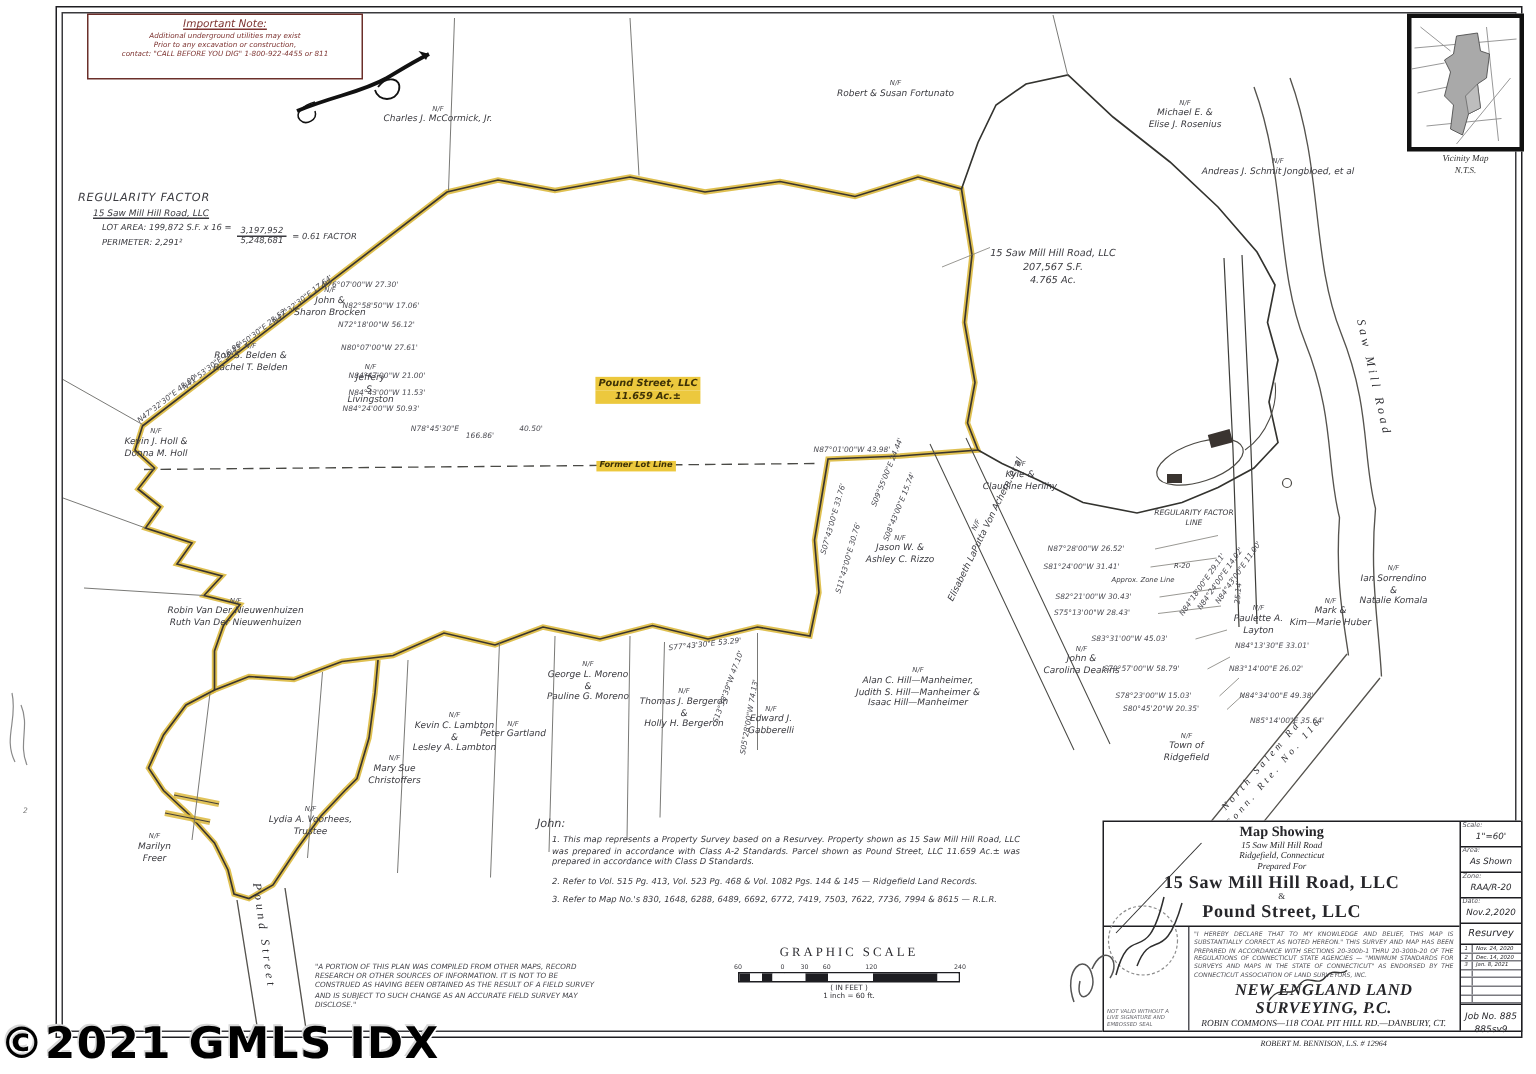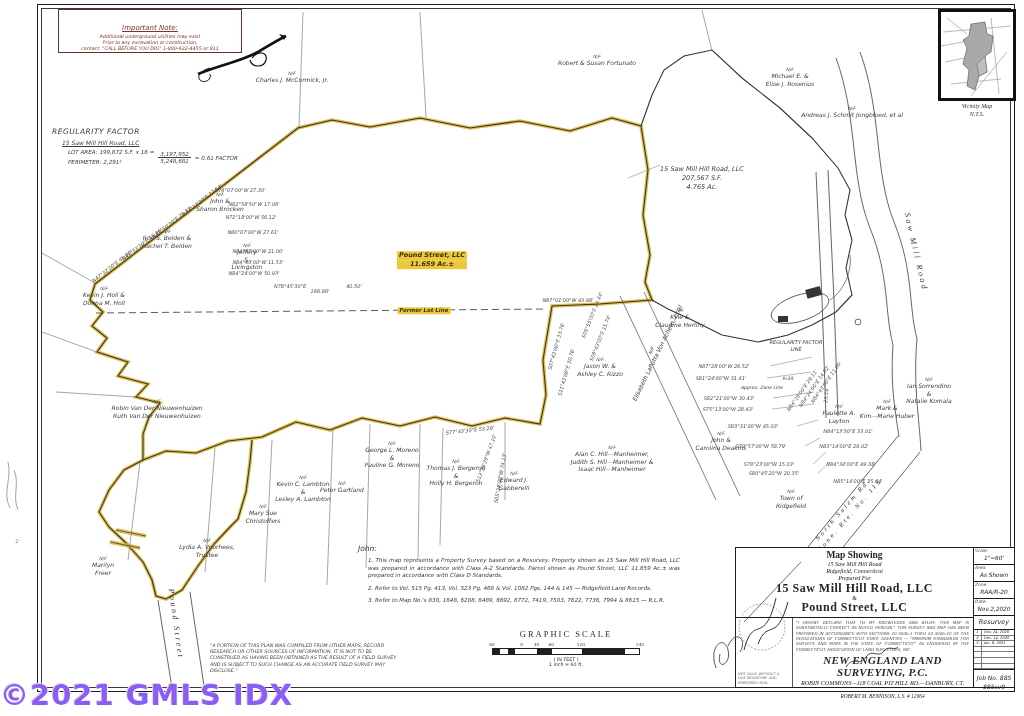--- a/index.html
+++ b/index.html
@@ -15,21 +15,21 @@
   .map-label .nf{font-size:4.6px;line-height:1.1;color:#4a4a50;}
   .bearing{position:absolute;font-size:5px;font-style:italic;color:#4b4b52;white-space:nowrap;
            transform:translate(-50%,-50%);}
   .street{position:absolute;font-family:"Liberation Serif",serif;font-style:italic;color:#2f2f33;
           text-align:center;white-space:nowrap;transform:translate(-50%,-50%);}
   .street .ln{letter-spacing:2.5px;line-height:1.4;}
   .area .ln{line-height:1.35;}
   .hl .ln,.hl-ln{background:#ecc83d;color:#3d3106;padding:0 2px;font-weight:bold;}
   
   .note-box{position:absolute;left:58px;top:9px;width:184px;height:44px;border:1px solid #6b2f2a;
-            z-index:3;color:#7d3330;text-align:center;padding-top:14px;box-sizing:border-box;}
+            z-index:3;color:#7d3330;text-align:center;padding-top:2px;box-sizing:border-box;}
   .note-title{font-size:7px;font-style:italic;text-decoration:underline;margin-bottom:2px;}
   .note-line{font-size:4.8px;font-style:italic;line-height:1.3;}
   
   .rf{position:absolute;left:52px;top:127px;z-index:3;font-style:italic;color:#3b3b40;}
   .rf-title{font-size:7.5px;letter-spacing:.5px;}
   .rf-owner{font-size:6px;text-decoration:underline;margin:3px 0 2px 10px;}
   .rf-body{display:flex;align-items:center;margin-left:16px;font-size:5.6px;gap:4px;}
   .rf-col .rw{line-height:1.7;}
   .rf-frac .num{border-bottom:.7px solid #3b3b40;padding:0 2px;}
   .rf-frac .den{padding:0 2px;}
@@ -82,21 +82,21 @@
   .meta-value{position:absolute;left:0;right:0;top:7px;text-align:center;font-size:5.8px;font-style:italic;}
   .rev-head{height:13px;border-bottom:1px solid #1e1e22;text-align:center;font-size:6.5px;
             font-style:italic;line-height:13px;}
   #rev-table{height:40px;border-bottom:1px solid #1e1e22;box-sizing:border-box;}
   .rev-row{display:flex;height:5.6px;border-bottom:.5px solid #7a7a80;box-sizing:border-box;}
   .rev-no{width:7px;border-right:.5px solid #7a7a80;font-size:3.6px;text-align:center;font-style:italic;}
   .rev-date{flex:1;font-size:3.6px;font-style:italic;padding-left:2px;}
   .job{text-align:center;font-size:6px;font-style:italic;padding-top:3px;line-height:1.5;}
   
   .watermark{position:absolute;left:0px;top:678px;z-index:6;font-size:29px;font-weight:bold;
-             color:#8b5cf6;letter-spacing:1px;text-shadow:1px 1px 0 #ffffff,-1px -1px 0 #d8d8d8;}
+             color:#000000;letter-spacing:1px;text-shadow:1px 1px 0 #ffffff,-1px -1px 0 #d8d8d8;}
   #overlay-svg{z-index:5;pointer-events:none;}
 </style>
 </head>
 <body>
 
 <div class="sheet">
 
   <div class="frame-a"></div>
   <div class="frame-b"></div>
 

